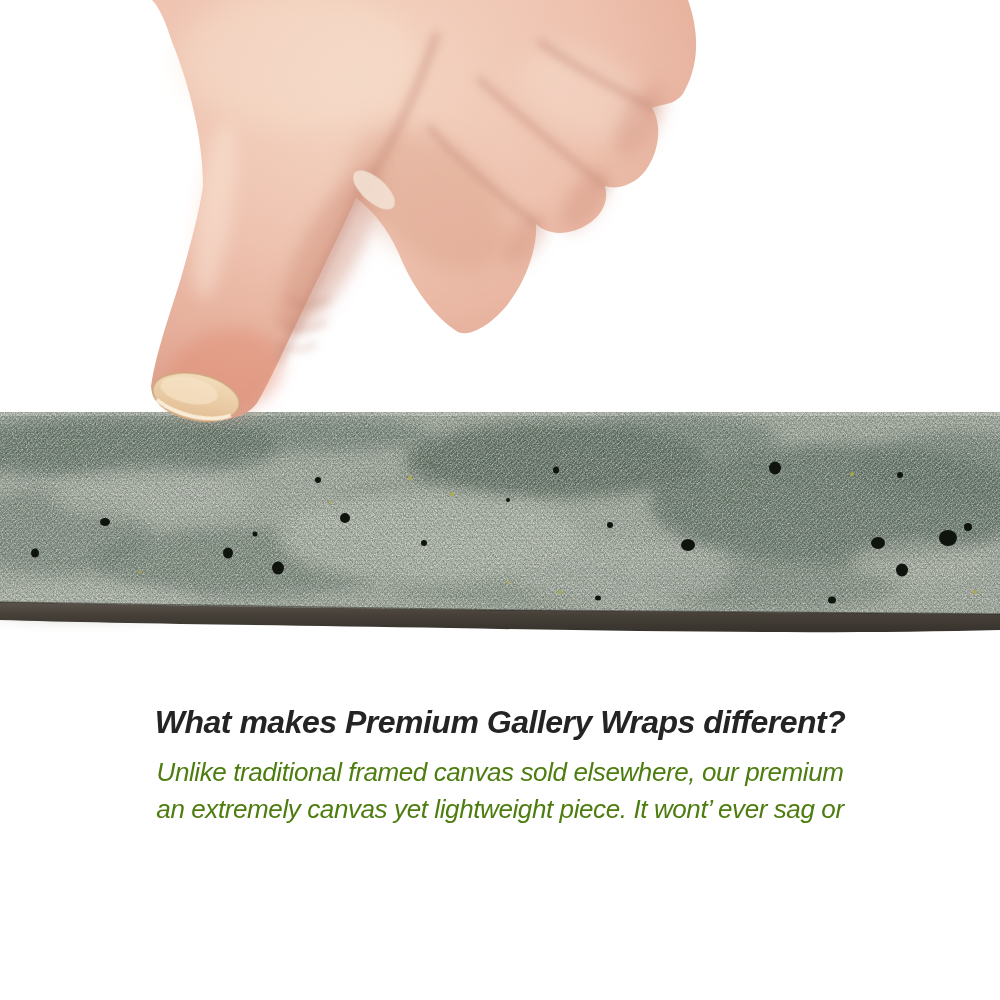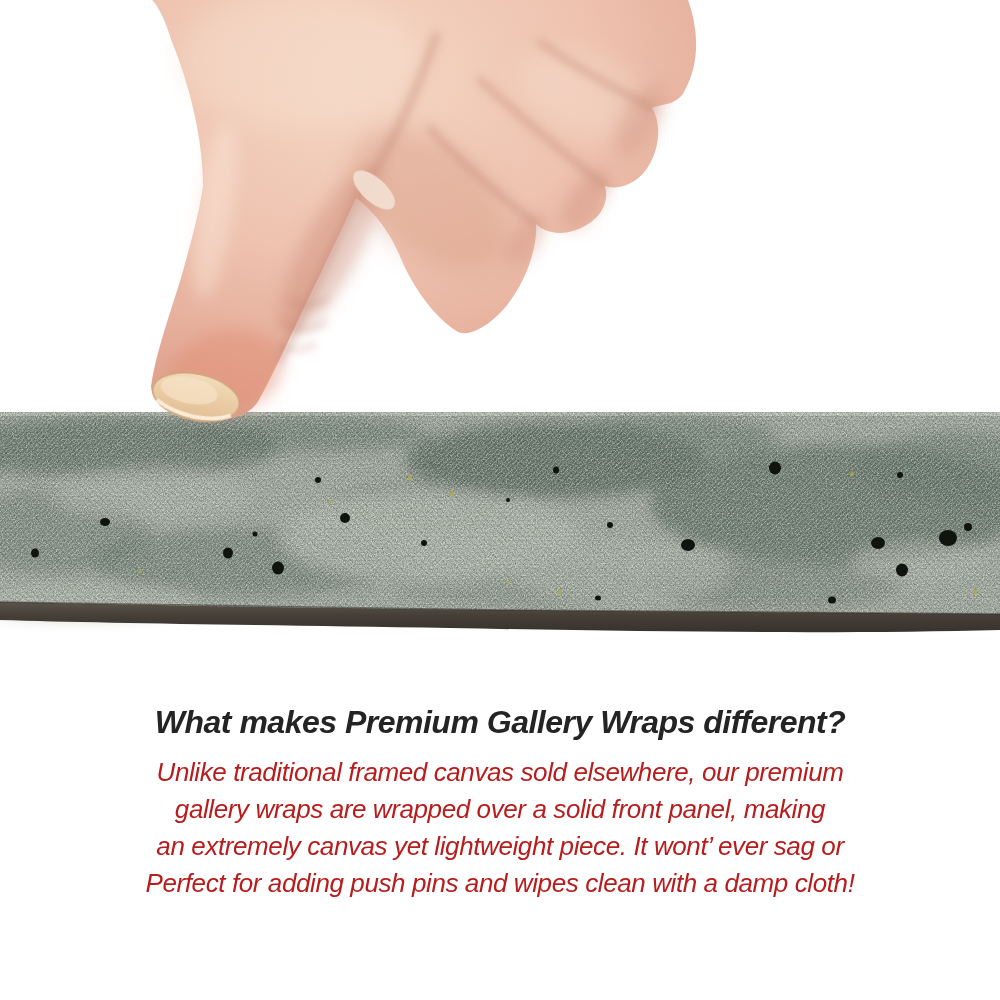--- a/index.html
+++ b/index.html
@@ -11,21 +11,21 @@
   .strip-svg{position:absolute;left:0;top:412px;width:1000px;height:224px;z-index:1;}
   .copy{
     position:absolute;left:0;top:702px;width:1000px;z-index:3;
     text-align:center;font-style:italic;color:#262626;
   }
   .copy h2{
     margin:0 0 12px 0;font-size:32px;line-height:40px;font-weight:700;
     letter-spacing:-0.5px;color:#242424;
   }
   .copy .line{
-    font-size:26px;line-height:37px;font-weight:400;letter-spacing:-0.4px;color:#b91c1c;
+    font-size:26px;line-height:37px;font-weight:400;letter-spacing:-0.4px;color:#4d7c0f;
   }
 </style>
 </head>
 <body>
 
 <div class="stage">
 
   <svg class="strip-svg" viewBox="0 0 1000 224" preserveAspectRatio="none" aria-hidden="true">
     <defs>
       <pattern id="weaveA" width="5" height="5" patternUnits="userSpaceOnUse">
@@ -195,18 +195,16 @@
     <g transform="rotate(12 196 397)">
       <ellipse cx="196" cy="397" rx="44" ry="23" fill="url(#nailG)" stroke="#cfa67e" stroke-width="1.5"></ellipse>
       <ellipse cx="188" cy="392" rx="29" ry="13" fill="#f6e3c6" opacity="0.7"></ellipse>
       <path d="M158,408 C180,419 214,420 234,408" fill="none" stroke="#fff6e6" stroke-width="4" opacity="0.8"></path>
     </g>
   </svg>
 
   <div class="copy">
     <h2>What makes Premium Gallery Wraps different?</h2>
     <div class="line">Unlike traditional framed canvas sold elsewhere, our premium</div>
-    <div class="line">gallery wraps are wrapped over a solid front panel, making</div>
     <div class="line">an extremely canvas yet lightweight piece. It wont’ ever sag or</div>
-    <div class="line">Perfect for adding push pins and wipes clean with a damp cloth!</div>
   </div>
 
 </div>
 
 </body></html>

